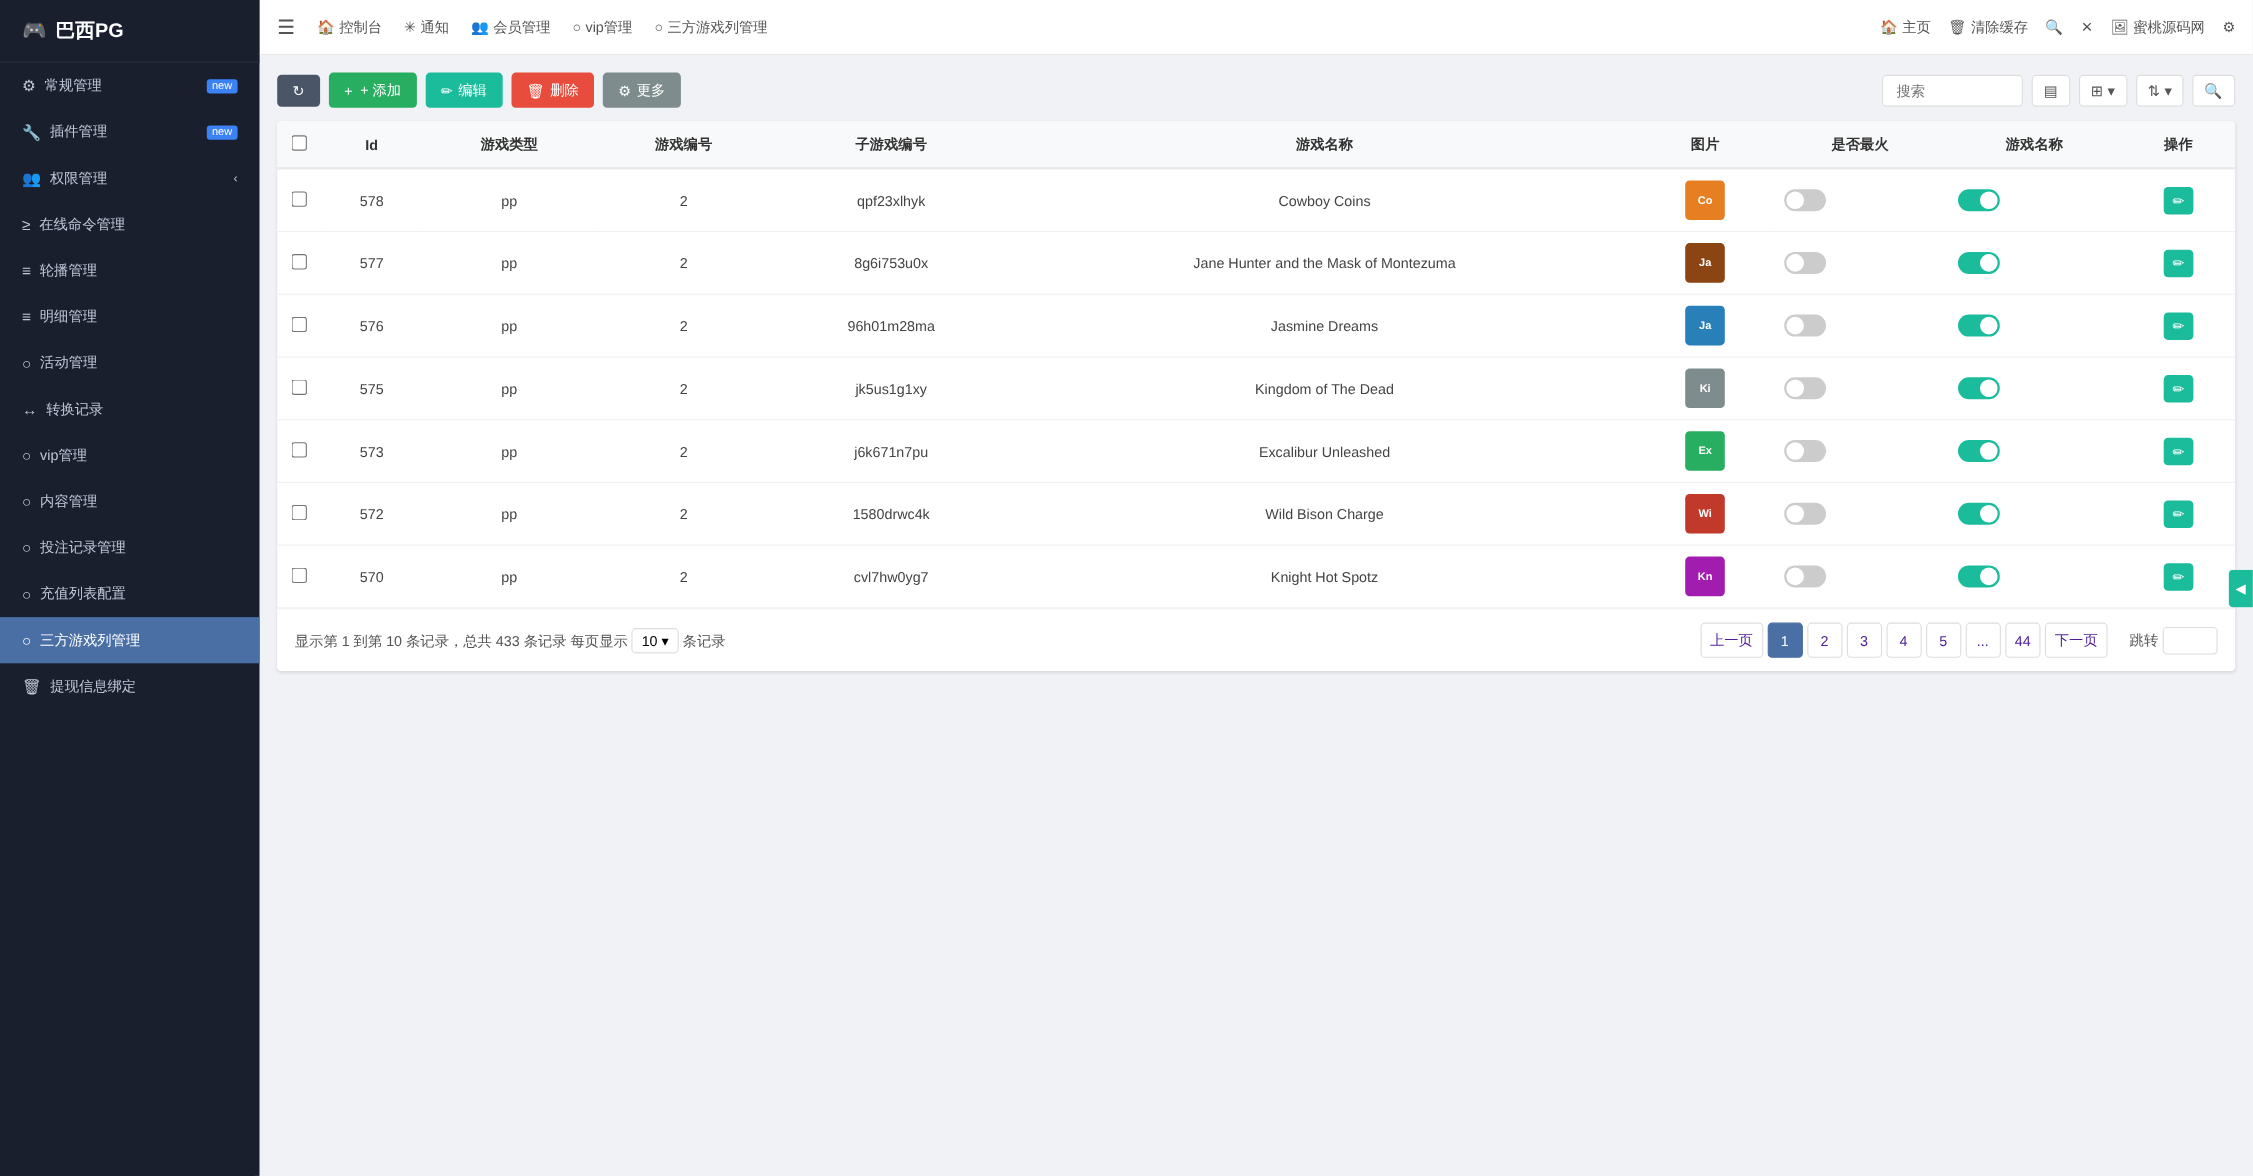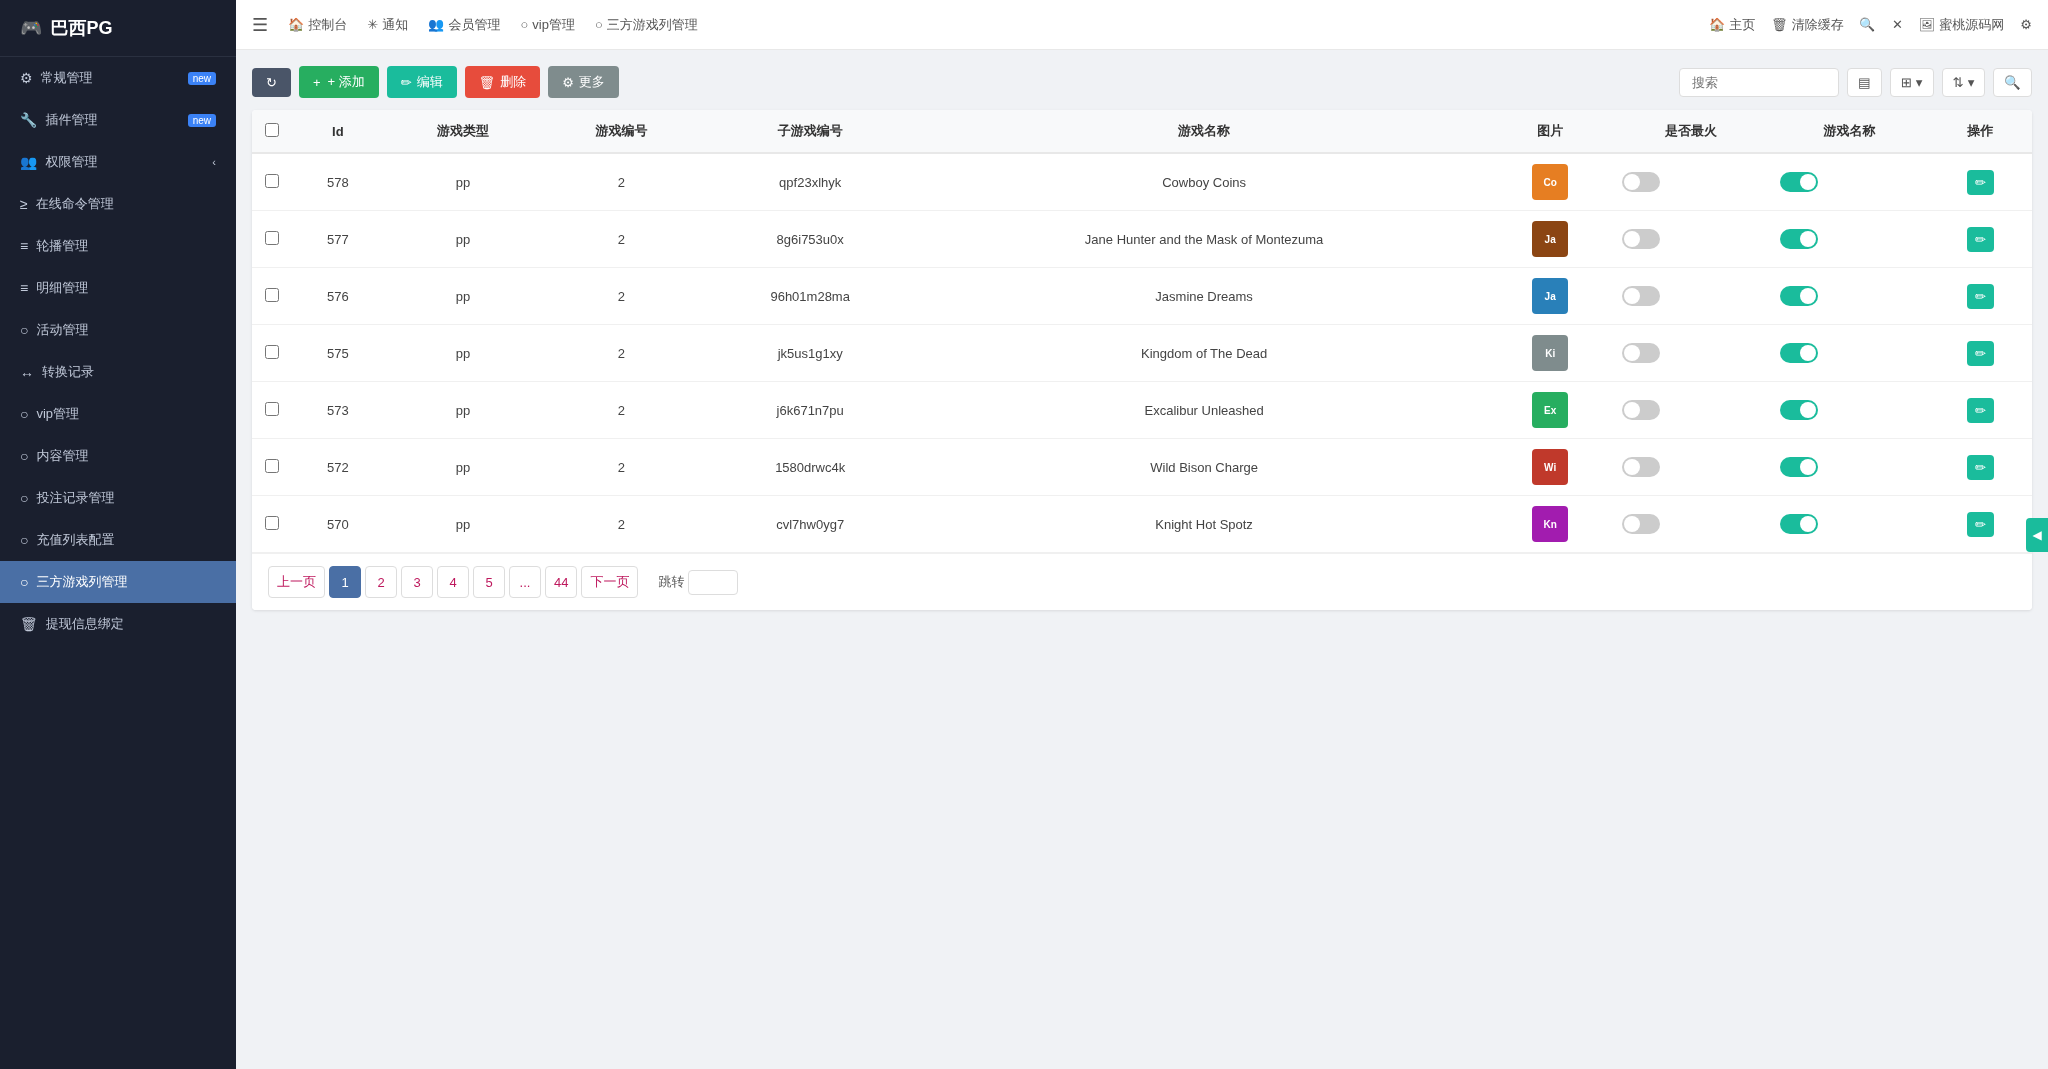--- a/index.html
+++ b/index.html
@@ -132,21 +132,21 @@
       margin-left: auto;
       display: flex;
       align-items: center;
       gap: 8px;
     }
     .search-input {
       border: 1px solid #ddd;
       border-radius: 4px;
       padding: 6px 12px;
       font-size: 13px;
-      width: 160px;
+      width: 128px;
       outline: none;
     }
     .icon-btn {
       background: #fff;
       border: 1px solid #ddd;
       border-radius: 4px;
       padding: 6px 10px;
       cursor: pointer;
       color: #555;
       display: inline-flex;
@@ -278,21 +278,21 @@
       min-width: 32px;
       height: 32px;
       display: inline-flex;
       align-items: center;
       justify-content: center;
       border: 1px solid #ddd;
       background: #fff;
       border-radius: 4px;
       cursor: pointer;
       font-size: 13px;
-      color: #be185d;
+      color: #4c1d95;
       padding: 0 8px;
     }
     .page-btn.active {
       background: #4a6fa5;
       color: #fff;
       border-color: #4a6fa5;
     }
     .jump-input {
       width: 50px;
       border: 1px solid #ddd;
@@ -664,20 +664,28 @@
         <div class="toggle-on"></div>
       </td>
       <td>
         <button class="edit-btn">✏</button>
       </td>
     </tr>
           </tbody>
       </table>
 
       <div class="pagination-bar">
+        <div class="pagination-info">
+          <span>显示第 1 到第 10 条记录，总共 433 条记录 每页显示</span>
+          <button class="per-page-btn">
+            <span>10</span>
+            <span>▾</span>
+          </button>
+          <span>条记录</span>
+        </div>
         <div class="pagination-controls">
           <button class="page-btn">上一页</button>
           <button class="page-btn active">1</button>
           <button class="page-btn">2</button>
           <button class="page-btn">3</button>
           <button class="page-btn">4</button>
           <button class="page-btn">5</button>
           <button class="page-btn">...</button>
           <button class="page-btn">44</button>
           <button class="page-btn">下一页</button>

